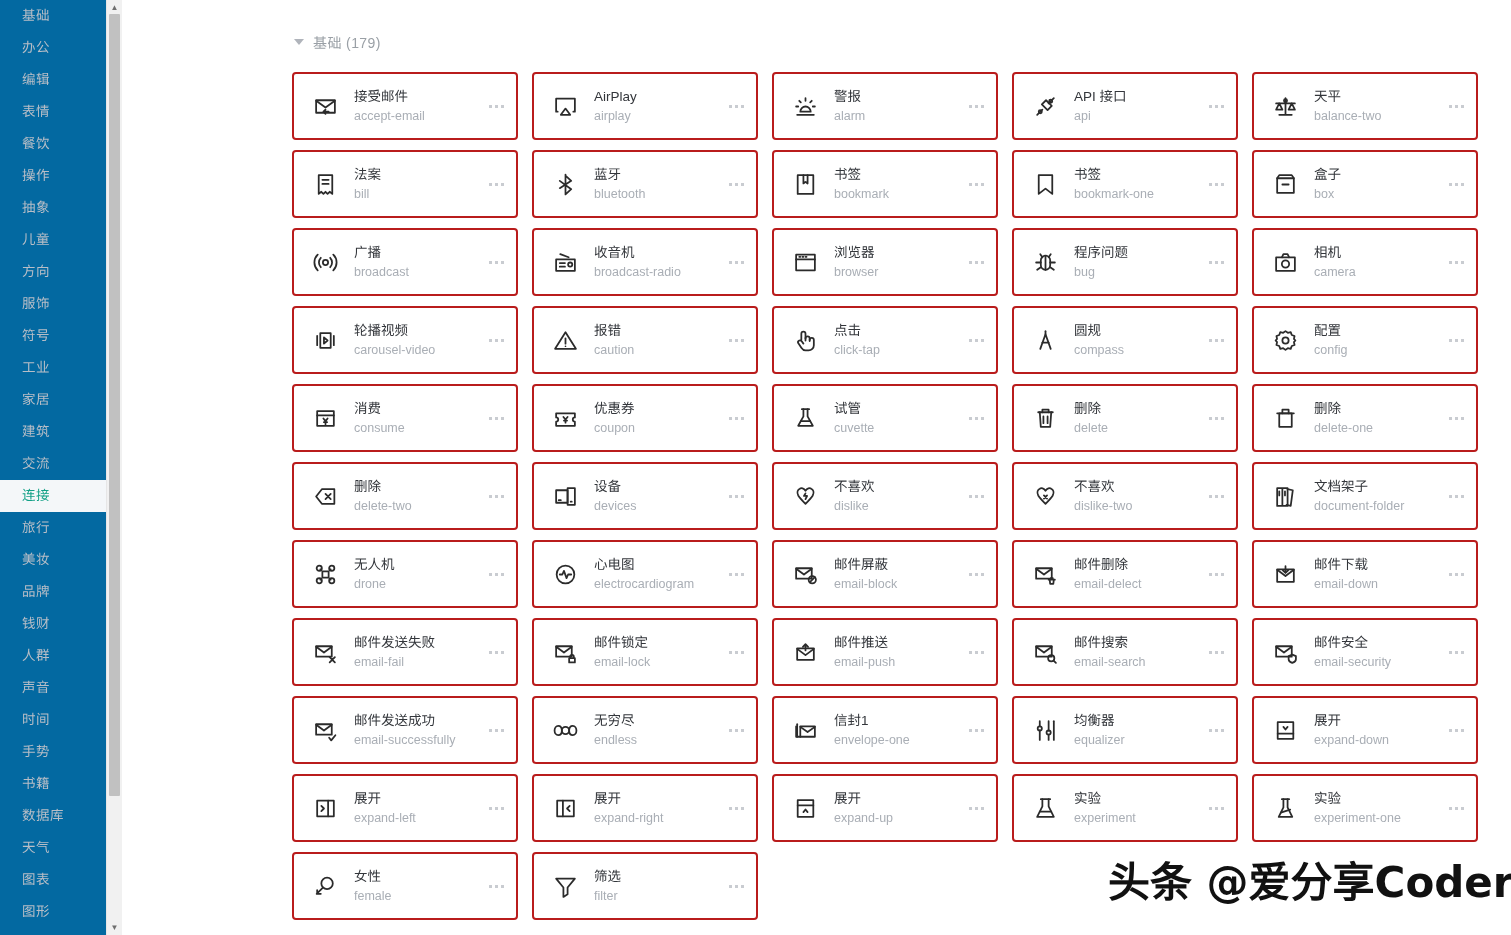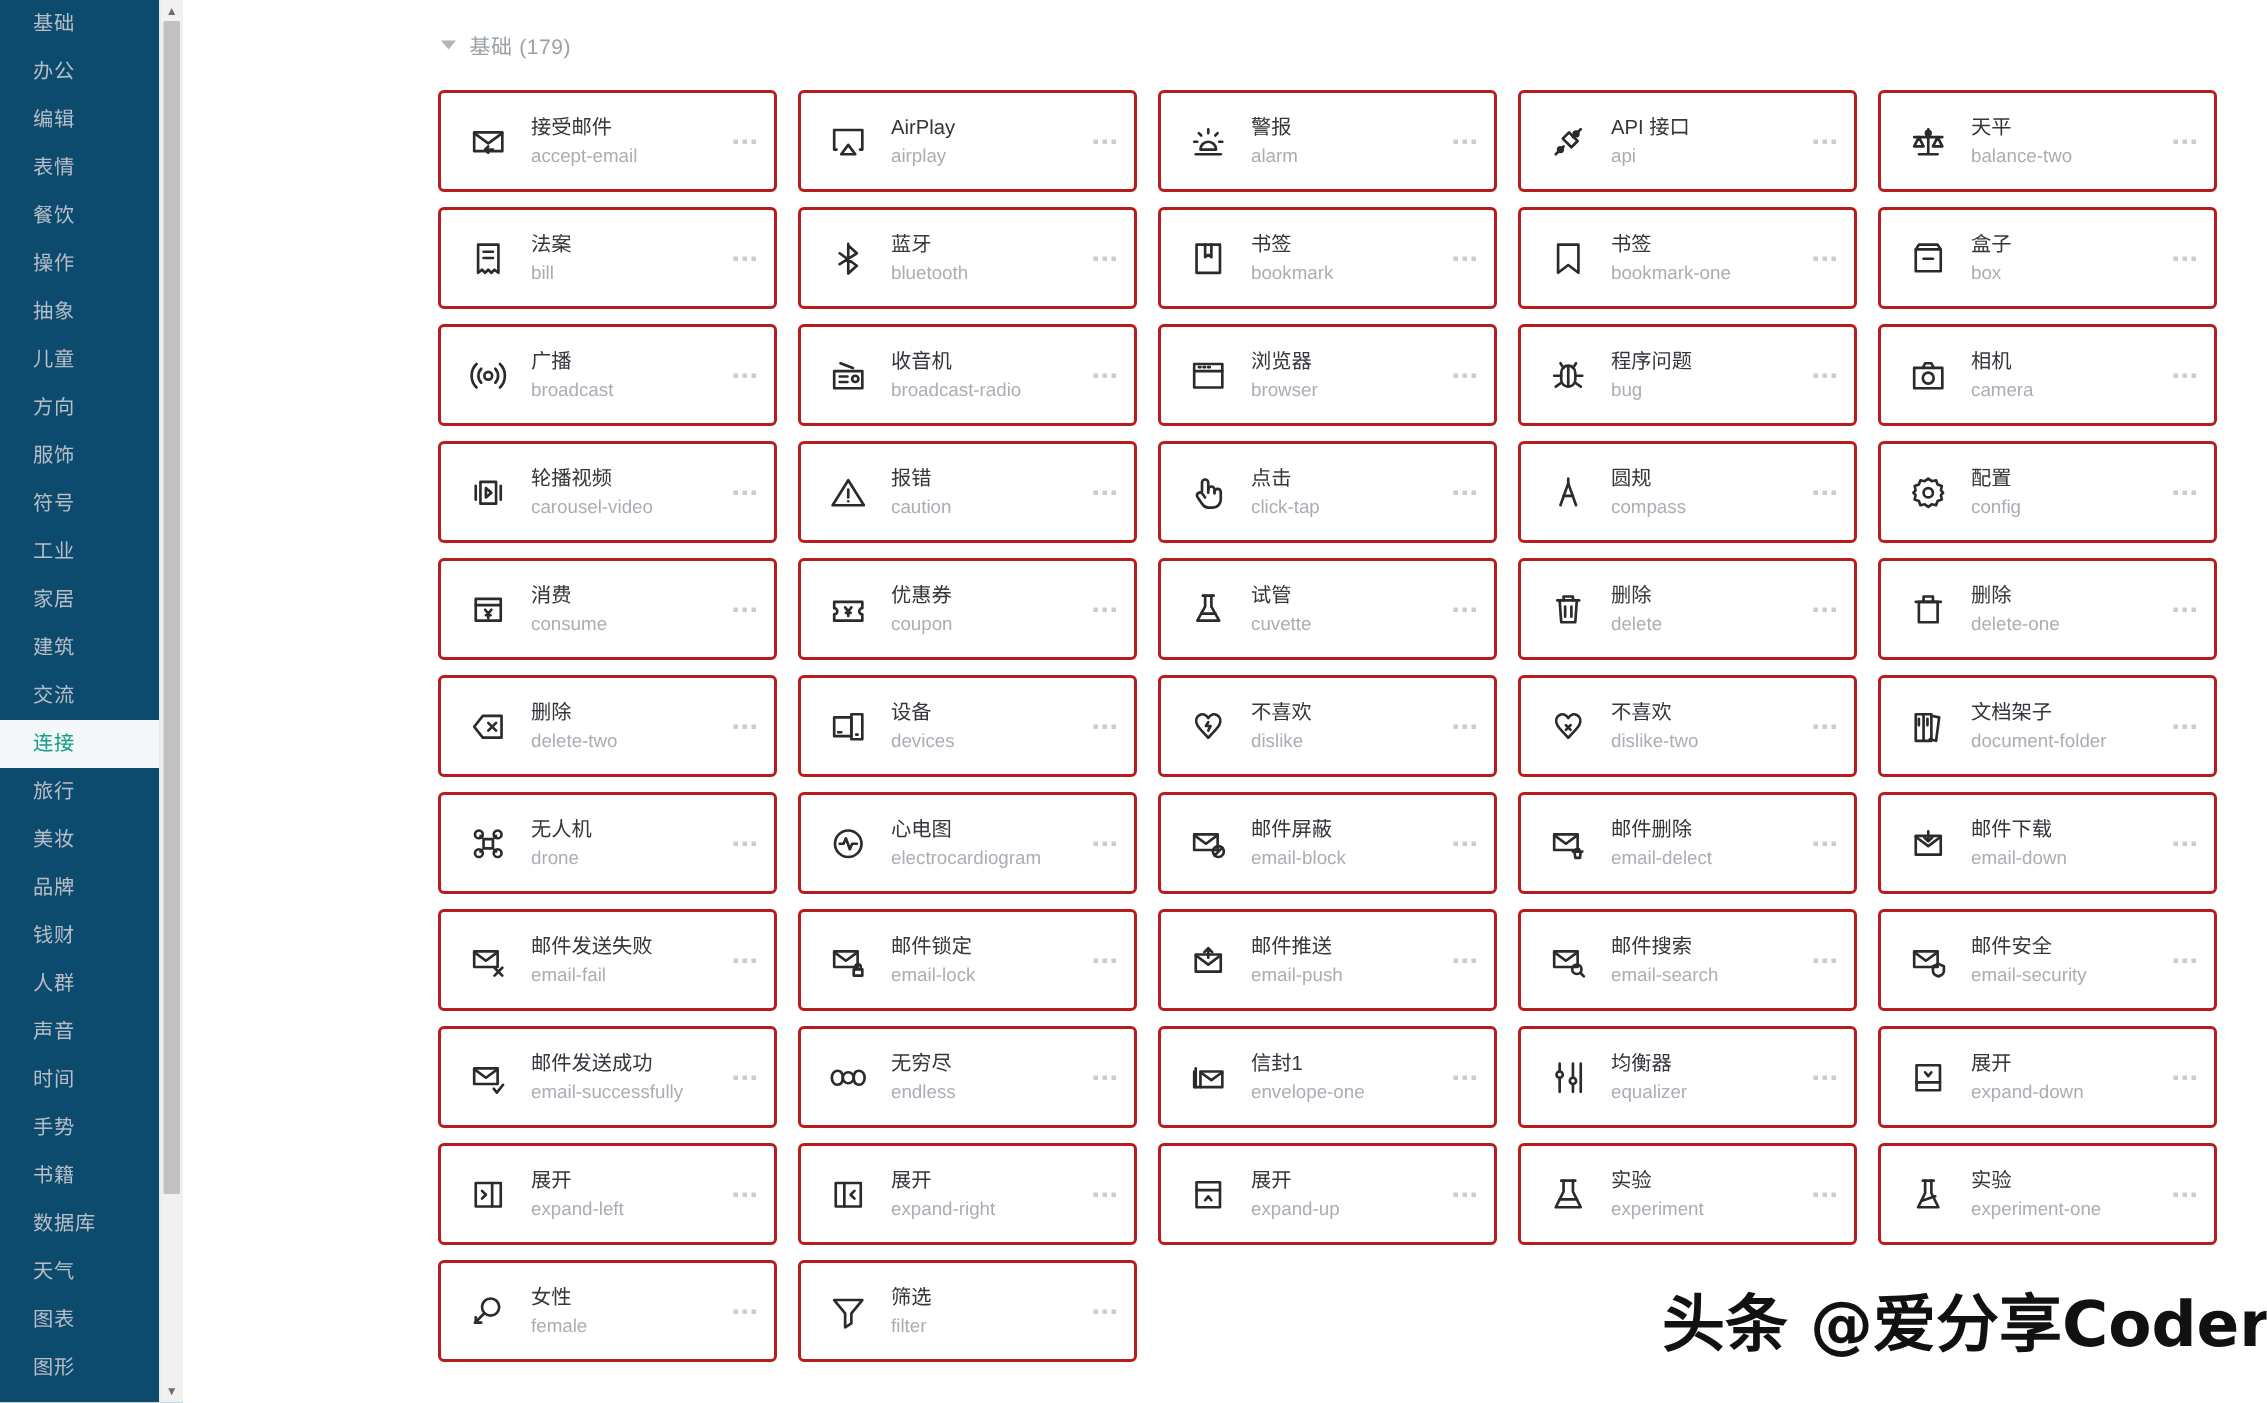--- a/index.html
+++ b/index.html
@@ -9,21 +9,21 @@
     background:#ffffff;
     font-family:"Liberation Sans","DejaVu Sans",sans-serif;
     -webkit-font-smoothing:antialiased;
   }
   .app{position:relative;width:1511px;height:935px;display:flex;overflow:hidden;}
 
   
   .sidebar{
     position:relative;
     width:122px;min-width:122px;height:935px;
-    background:#0c4a6e;
+    background:#0369a1;
     overflow:hidden;
   }
   .side-list{list-style:none;margin:0;padding:0;}
   .side-item{
     height:32px;line-height:32px;
     padding-left:22px;
     font-size:13.5px;
     color:#b8bec7;
     cursor:pointer;
     white-space:nowrap;
@@ -56,21 +56,21 @@
   
   .main{
     position:relative;
     flex:1;height:935px;overflow:hidden;
     padding-left:170px;
     box-sizing:border-box;
   }
   .group-header{
     display:flex;align-items:center;gap:9px;
     height:40px;
-    padding-top:10px;
+    padding-top:22px;
     margin-left:2px;
   }
   .caret{
     width:0;height:0;
     border-left:5px solid transparent;
     border-right:5px solid transparent;
     border-top:6px solid #b0b4bb;
     cursor:pointer;
   }
   .group-title{

